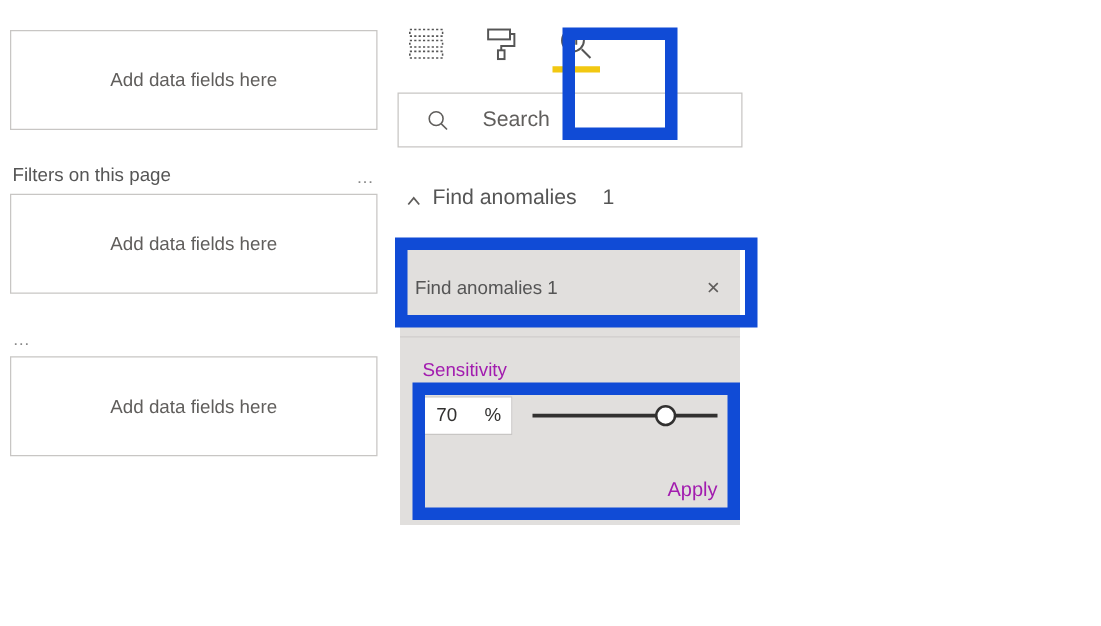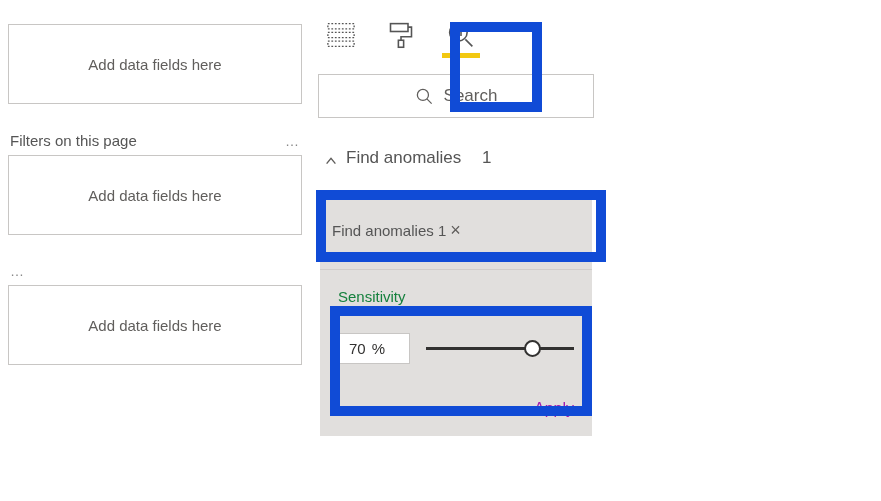--- a/index.html
+++ b/index.html
@@ -131,73 +131,74 @@
       width: 262px;
       height: 110px;
     }
     .search-box {
       margin: 14px 8px 8px 8px;
       border: 1px solid #c8c6c4;
       height: 44px;
       display: flex;
       align-items: center;
       padding: 0 22px;
-      gap: 10px;
+      gap: 26px;
       color: #605e5c;
       font-size: 17px;
-      justify-content: center;
     }
     .section-header {
       display: flex;
       align-items: flex-end;
       gap: 8px;
       padding: 22px 14px 20px 14px;
       color: #555;
       font-size: 17px;
       cursor: pointer;
     }
     .item-block {
       background: #e1dfdd;
       margin: 4px 10px 0 10px;
     }
     .item-header {
       display: flex;
       align-items: center;
+      justify-content: space-between;
       padding: 28px 12px;
       font-size: 15px;
       color: #555;
       border-bottom: 1px solid #cfcdcb;
+      gap: 28px;
     }
     .close-x {
       cursor: pointer;
       font-size: 18px;
       color: #605e5c;
       padding: 0 4px;
     }
     .sensitivity-block {
       padding: 18px 18px 14px 18px;
     }
     .sensitivity-label {
       font-size: 15px;
-      color: #15803d;
-      margin-bottom: 28px;
+      color: #a21caf;
+      margin-bottom: 12px;
     }
     .sensitivity-controls {
       display: flex;
       align-items: center;
       gap: 16px;
     }
     .pct-input {
       background: #ffffff;
       border: 1px solid #c8c6c4;
       padding: 6px 10px;
       font-size: 15px;
       width: 72px;
       display: flex;
-      gap: 6px;
+      gap: 22px;
       color: #323130;
     }
     .slider-wrap {
       position: relative;
       flex: 1;
       height: 24px;
       display: flex;
       align-items: center;
     }
     .slider-track {

